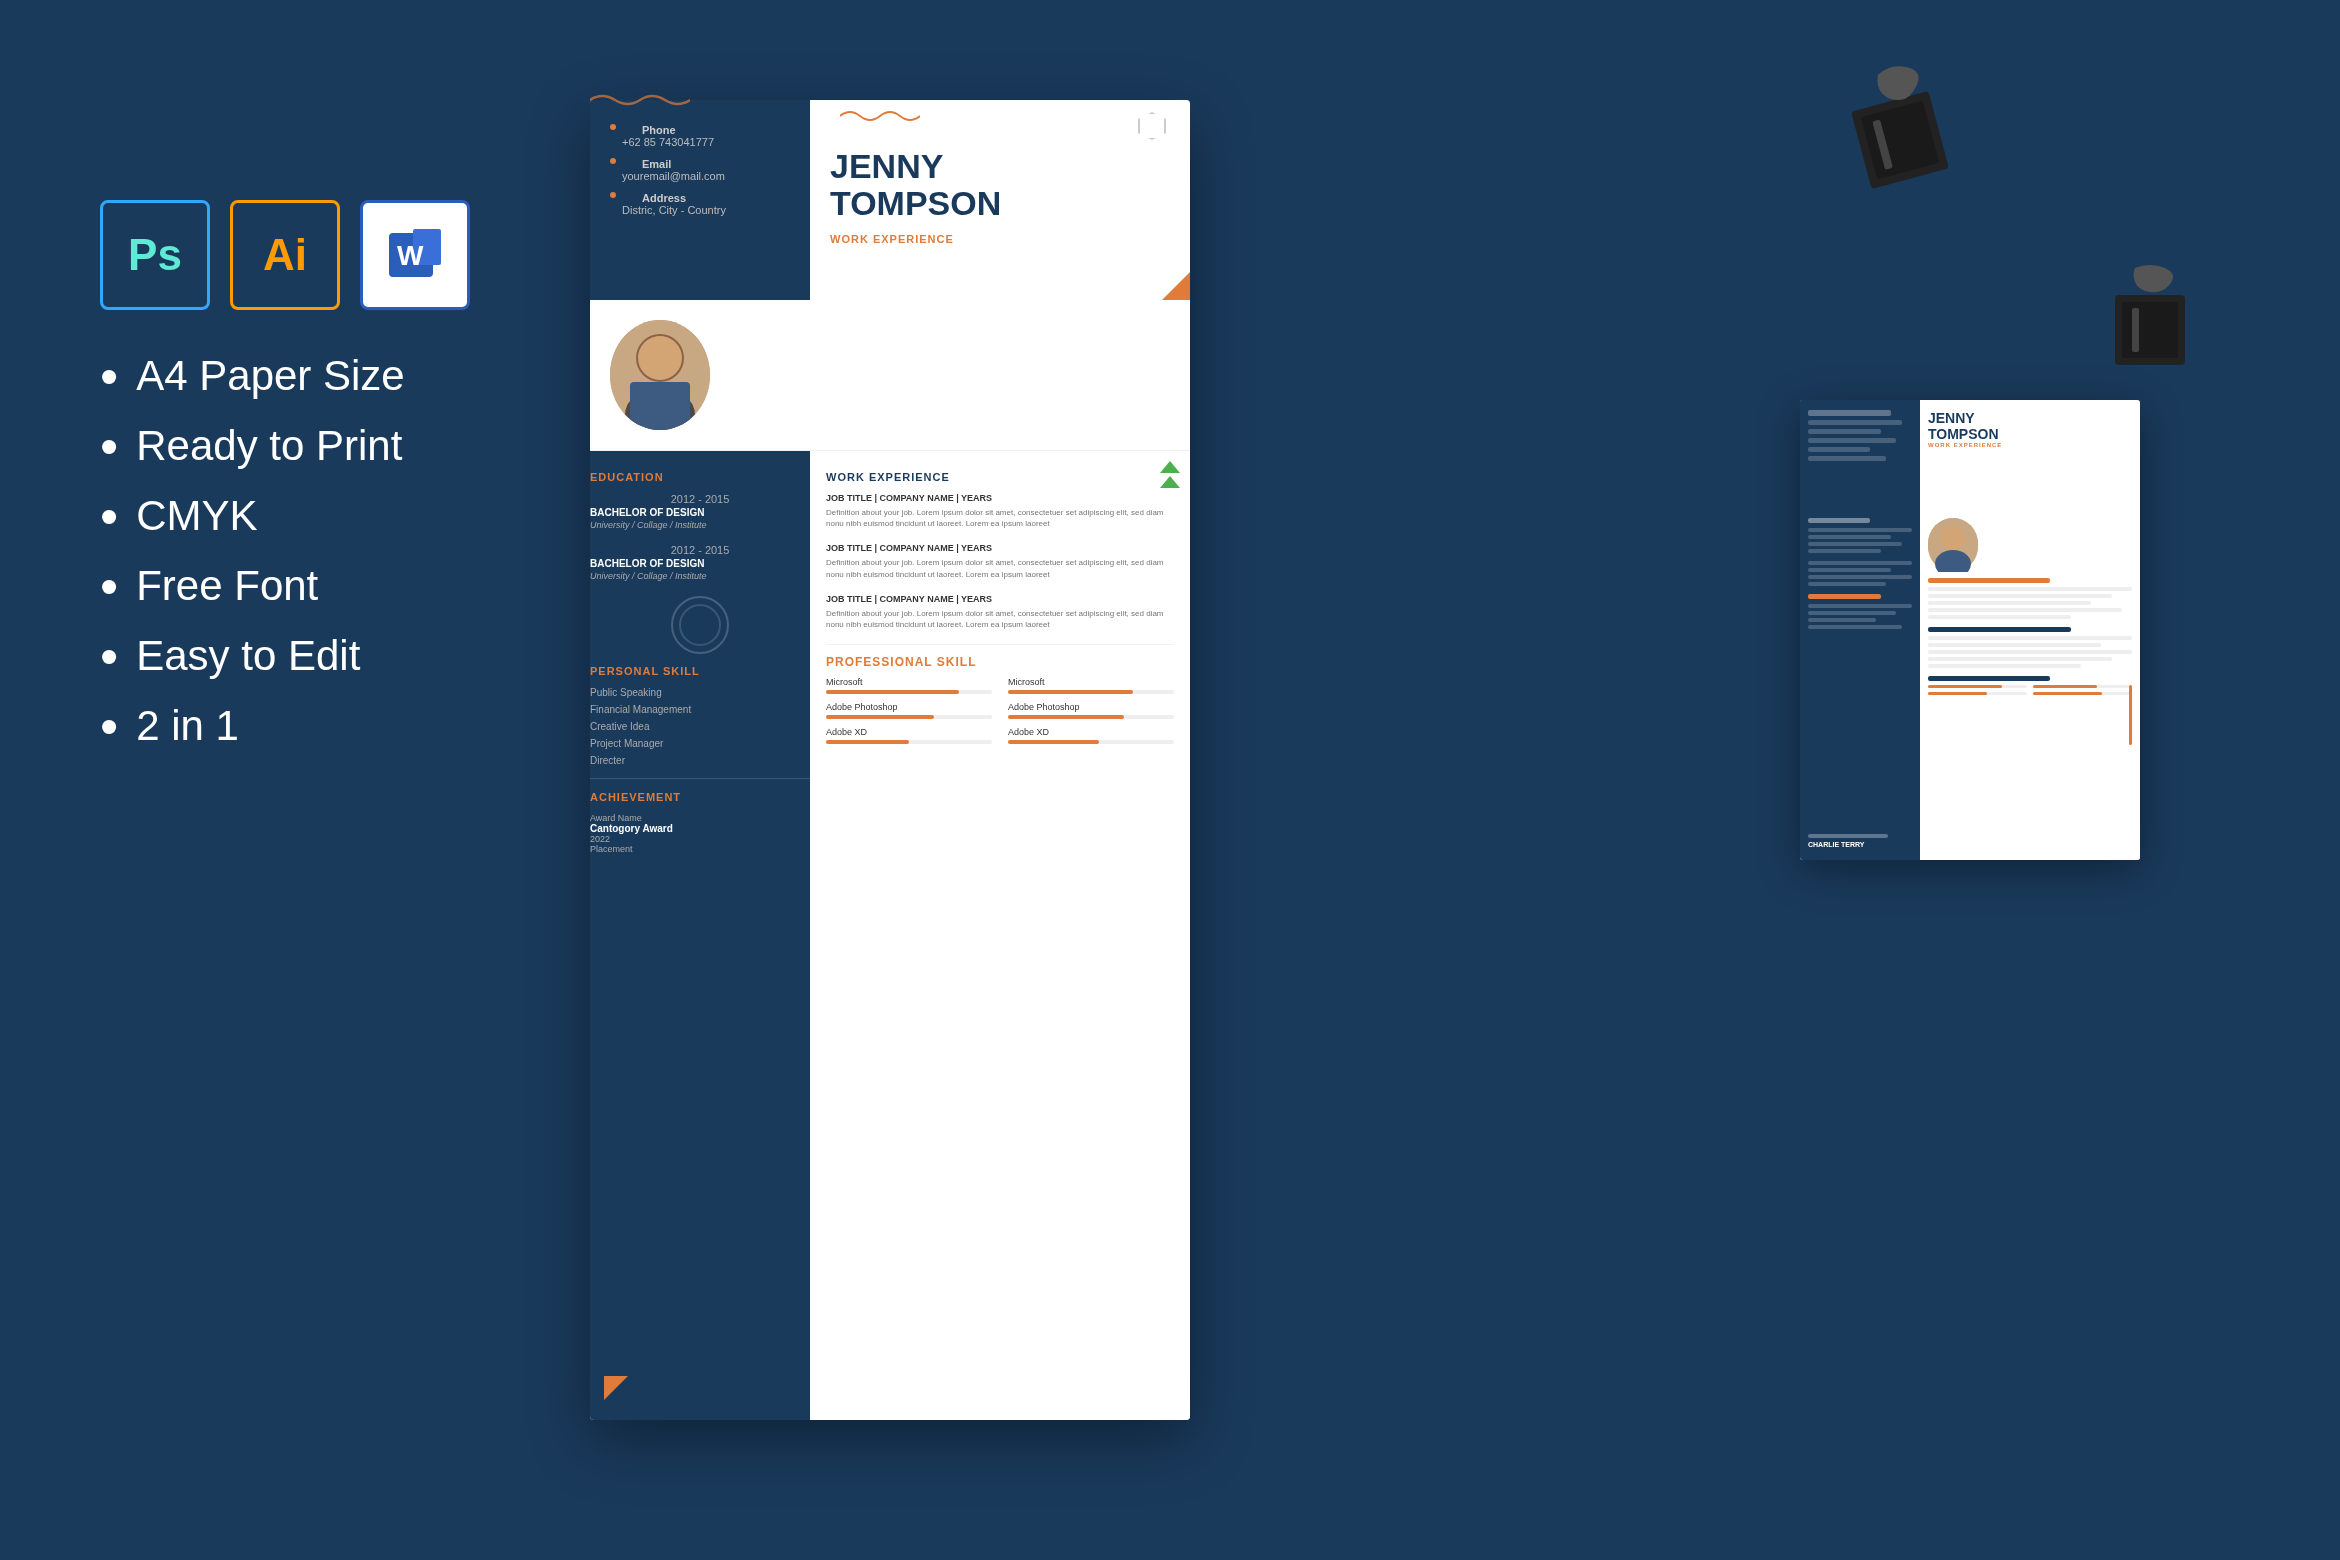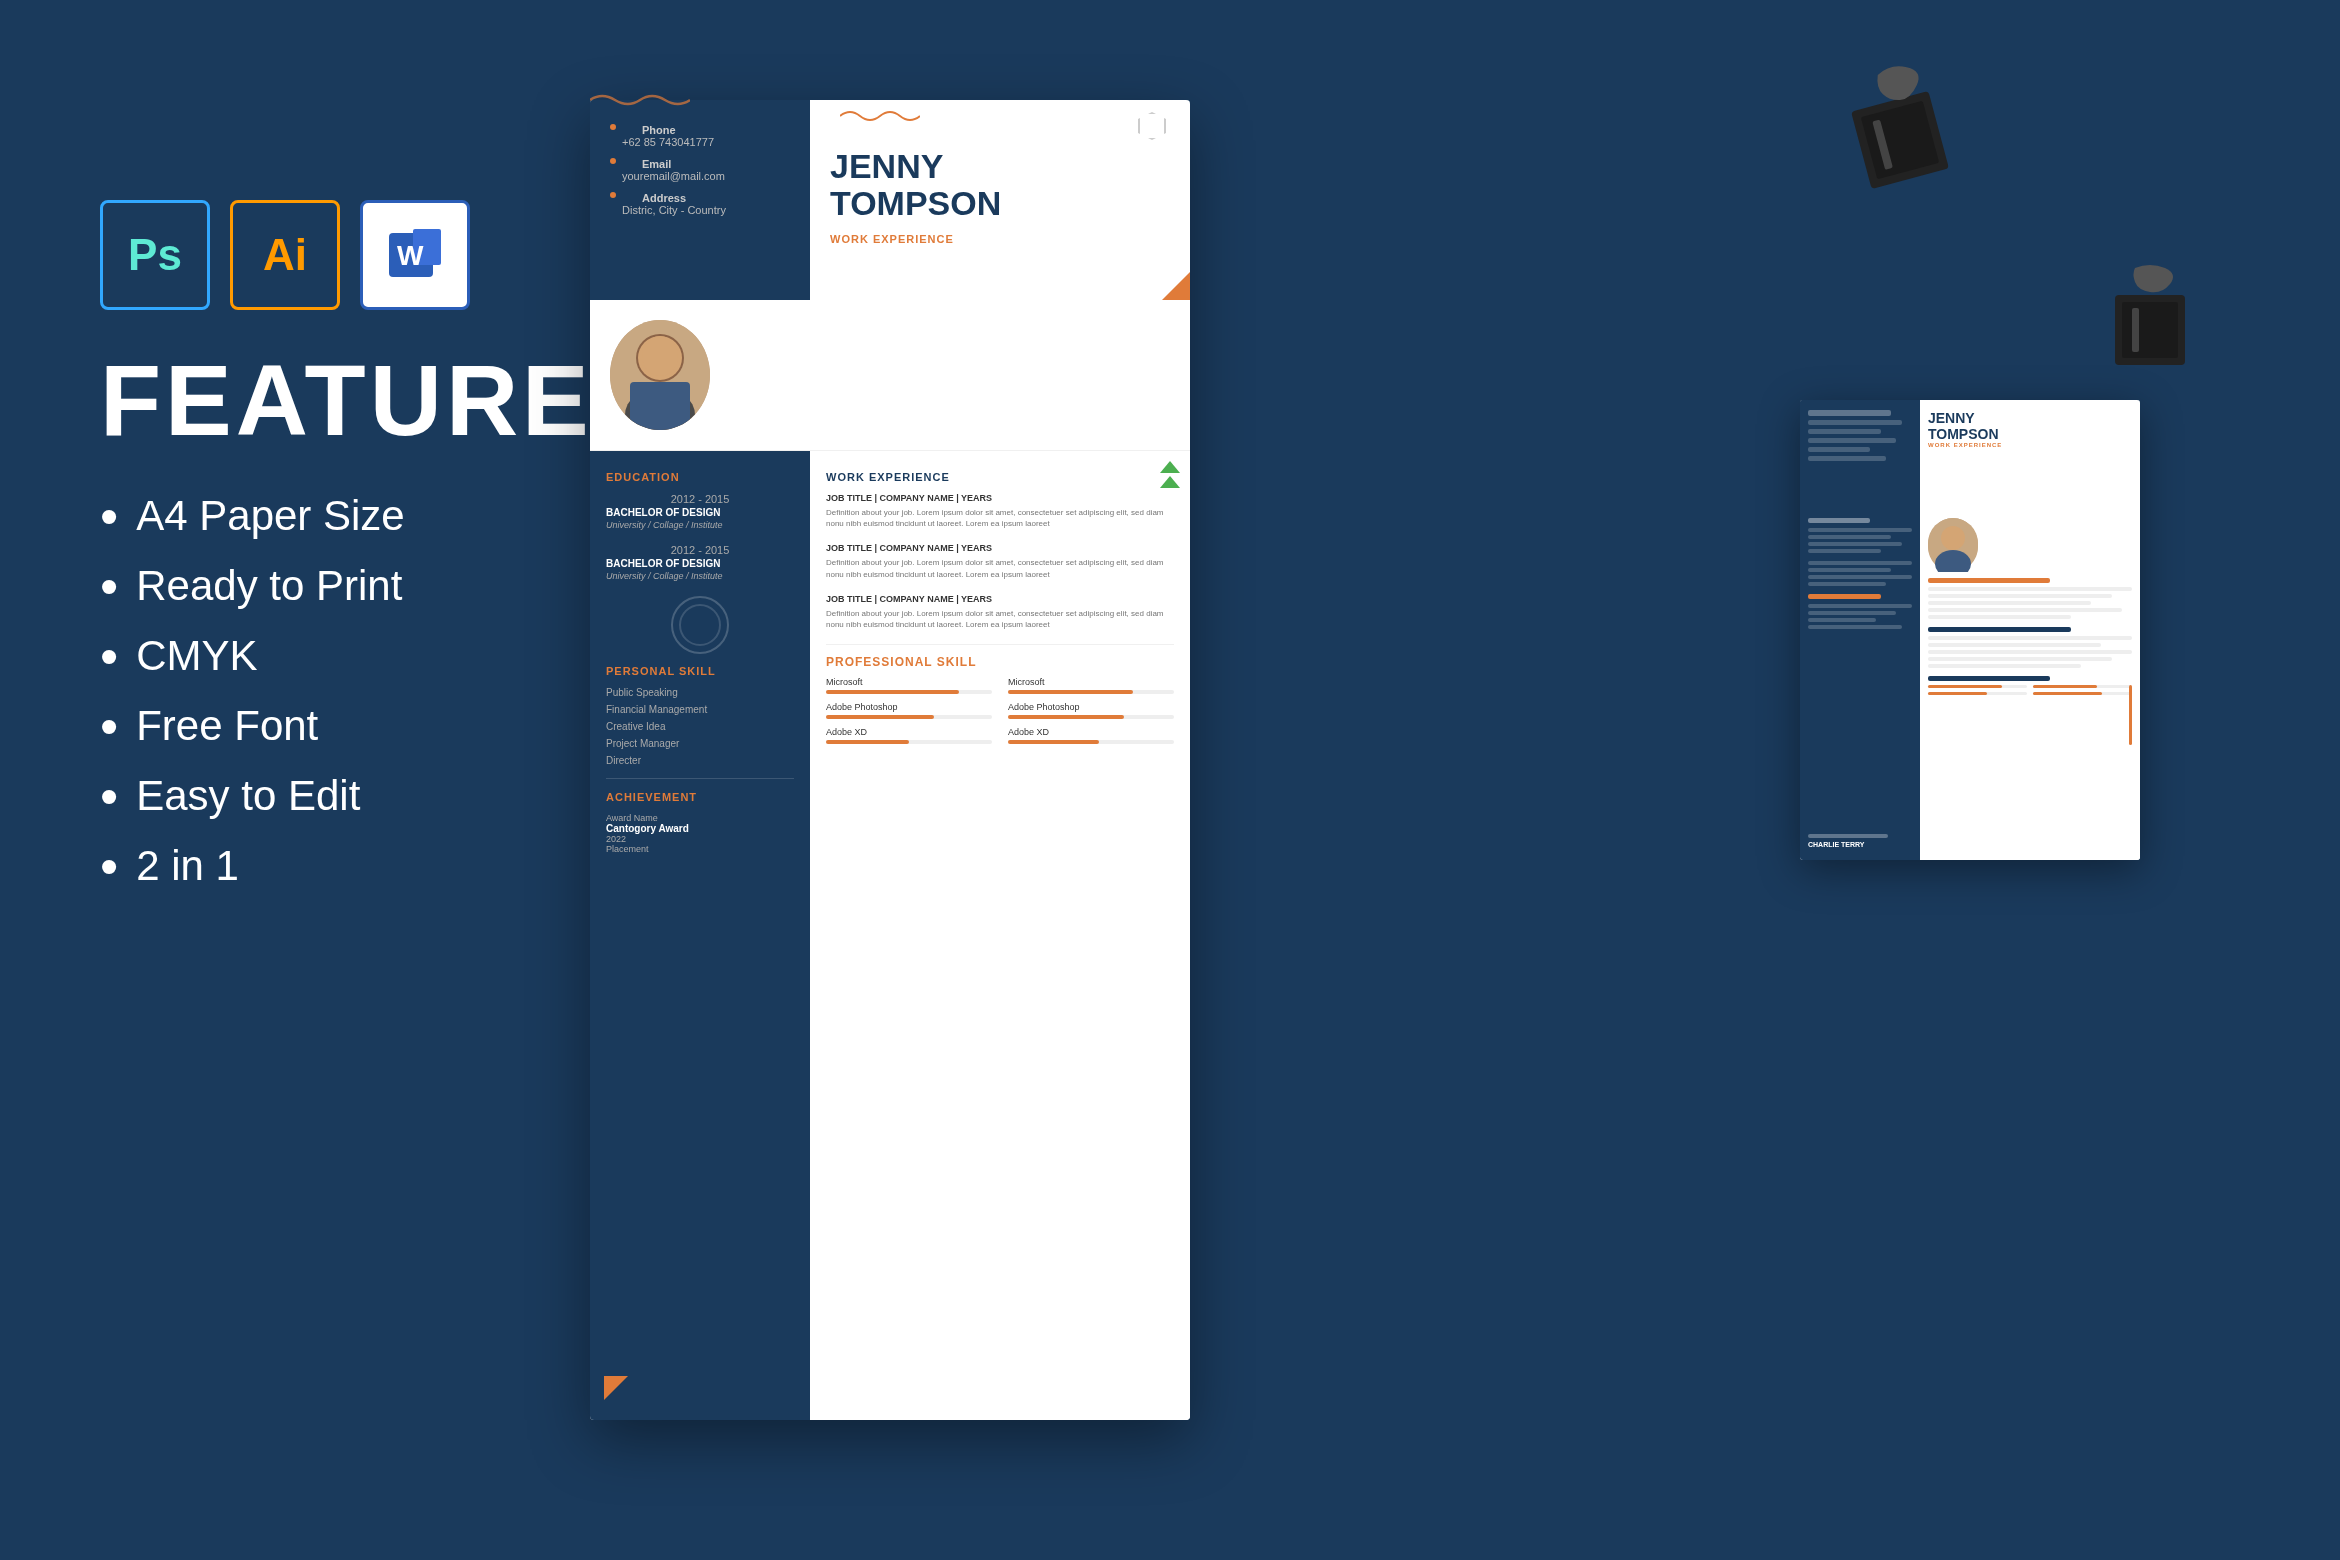--- a/index.html
+++ b/index.html
@@ -199,21 +199,21 @@
     
     .resume-body {
       display: flex;
       flex: 1;
       height: calc(100% - 310px);
     }
 
     .resume-body-left {
       width: 220px;
       background: #1a3a5c;
-      padding: 20px 16px;
+      padding: 20px 0;
     }
 
     .resume-body-right {
       flex: 1;
       background: white;
       padding: 20px 16px;
     }
 
     .section-title-blue {
       color: #1a3a5c;
@@ -446,21 +446,20 @@
       <span style="font-size:44px; font-weight:900; color:#ff9a00;">Ai</span>
     </div>
     <div class="app-icon wd" style="border-color:#2b5eb8; background:white;">
       <svg width="60" height="60" viewBox="0 0 60 60">
         <rect x="4" y="8" width="44" height="44" fill="#2b5eb8" rx="4"></rect>
         <rect x="28" y="4" width="28" height="36" fill="#3b6fd8" rx="2"></rect>
         <text x="12" y="40" fill="white" font-size="28" font-weight="900" font-family="Arial">W</text>
       </svg>
     </div>
   </div>
-  <div class="feature-title">FEATURE</div>
   <ul class="feature-list">
     <li>A4 Paper Size</li>
     <li>Ready to Print</li>
     <li>CMYK</li>
     <li>Free Font</li>
     <li>Easy to Edit</li>
     <li>2 in 1</li>
   </ul>
 </div>
 

